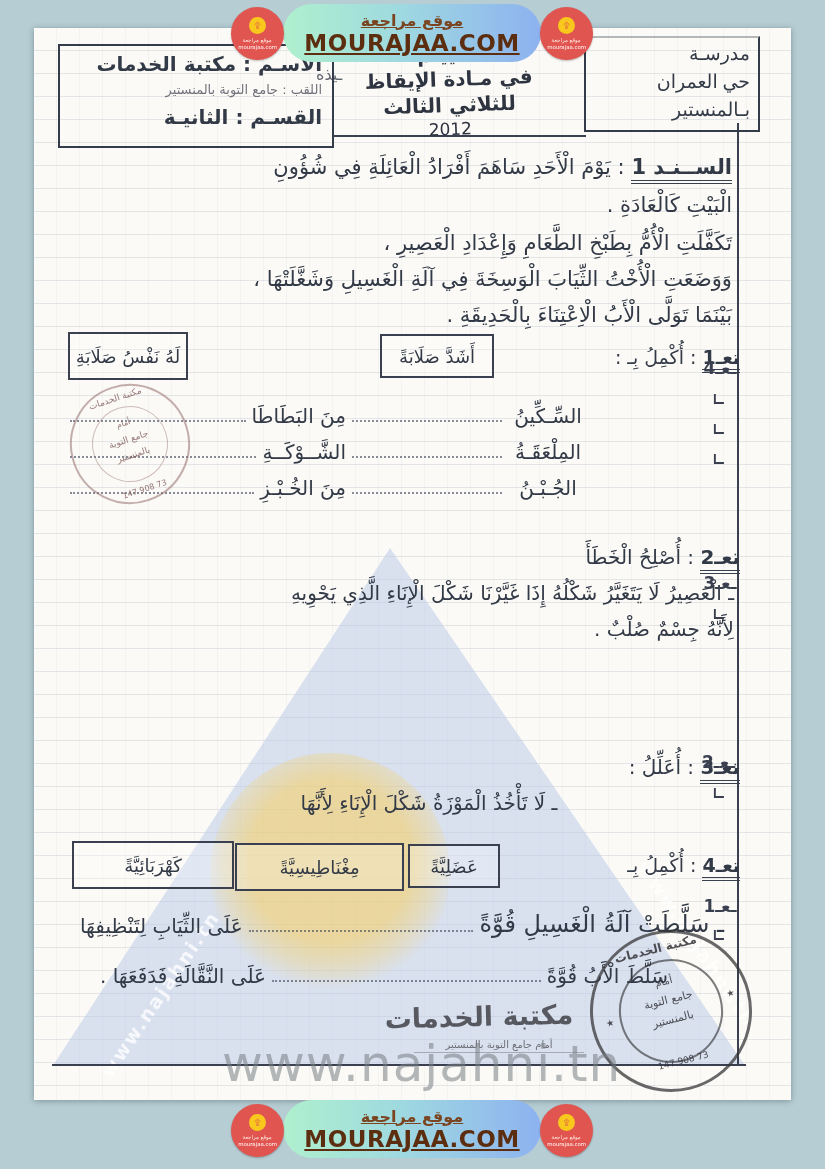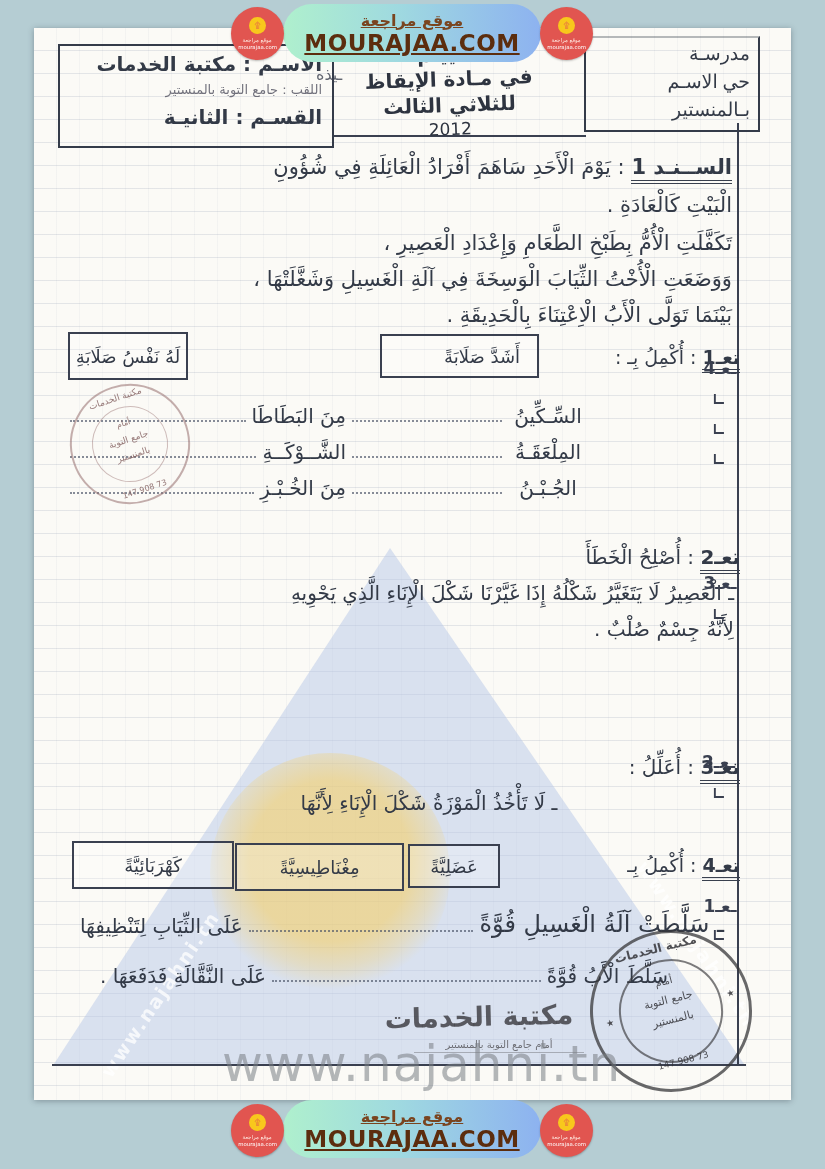--- a/index.html
+++ b/index.html
@@ -78,39 +78,39 @@
     <div class="hline" style="left:298px;top:107px;width:254px;"></div>
     <div style="position:absolute;left:300px;top:14px;width:230px;text-align:center;direction:rtl;transform:rotate(-2deg);z-index:2;color:#2e3440;">
       <div style="font-size:20px;line-height:24px;font-weight:bold;">تقييـم</div>
       <div style="font-size:20px;line-height:26px;font-weight:bold;">في مـادة الإيقاظ</div>
       <div style="font-size:20px;line-height:26px;font-weight:bold;">للثلاثي الثالث</div>
       <div style="font-size:17px;line-height:22px;">2012</div>
     </div>
 
     <div class="cell" style="left:550px;top:8px;width:156px;height:88px;border-top-color:rgba(52,59,73,.35);padding:2px 8px;font-family:Liberation Serif, serif;">
       <div class="hw" style="position:static;font-size:19px;line-height:28px;">مدرسـة</div>
-      <div class="hw" style="position:static;font-size:19px;line-height:28px;">حي الاسـم</div>
+      <div class="hw" style="position:static;font-size:19px;line-height:28px;">حي العمران</div>
       <div class="hw" style="position:static;font-size:19px;line-height:28px;">بـالمنستير</div>
     </div>
 
     <div class="vline" style="left:703px;top:95px;height:941px;"></div>
     <div class="hline" style="left:18px;top:1036px;width:694px;"></div>
 
     <div class="hw" style="left:36px;top:122px;width:662px;text-align:right;padding-right:4px;">
       <span class="exnum">الســنـد 1</span><span> :  </span><span>يَوْمَ الْأَحَدِ سَاهَمَ أَفْرَادُ الْعَائِلَةِ فِي شُؤُونِ</span>
     </div>
     <div class="hw" style="left:36px;top:160px;width:662px;text-align:right;padding-right:218px;">الْبَيْتِ كَالْعَادَةِ .</div>
     <div class="hw" style="left:36px;top:198px;width:662px;text-align:right;padding-right:30px;">تَكَفَّلَتِ الْأُمُّ بِطَبْخِ الطَّعَامِ وَإِعْدَادِ الْعَصِيرِ ،</div>
     <div class="hw" style="left:36px;top:234px;width:662px;text-align:right;padding-right:8px;">وَوَضَعَتِ الْأُخْتُ الثِّيَابَ الْوَسِخَةَ فِي آلَةِ الْغَسِيلِ وَشَغَّلَتْهَا ،</div>
     <div class="hw" style="left:36px;top:270px;width:662px;text-align:right;padding-right:30px;">بَيْنَمَا تَوَلَّى الْأَبُ الْاِعْتِنَاءَ بِالْحَدِيقَةِ .</div>
 
     <div class="hw" style="left:556px;top:312px;width:150px;font-size:19px;">
       <span class="exnum">تعـ1</span><span> : أُكْمِلُ بِـ :</span>
     </div>
-    <div class="opt" style="left:346px;top:306px;width:110px;height:40px;padding-left:45px;">أَشَدَّ صَلَابَةً</div>
+    <div class="opt" style="left:346px;top:306px;width:110px;height:40px;">أَشَدَّ صَلَابَةً</div>
     <div class="opt" style="left:34px;top:304px;width:116px;height:44px;">لَهُ نَفْسُ صَلَابَةِ</div>
 
     <div class="fillrow" style="left:36px;top:368px;width:524px;height:32px;">
       <span class="it">السِّـكِّينُ</span>
       <span class="dots d1"></span>
       <span class="ans">مِنَ البَطَاطَا</span>
       <span class="dots dfl"></span>
     </div>
     <div class="fillrow" style="left:36px;top:404px;width:524px;height:32px;">
       <span class="it">المِلْعَقَـةُ</span>

